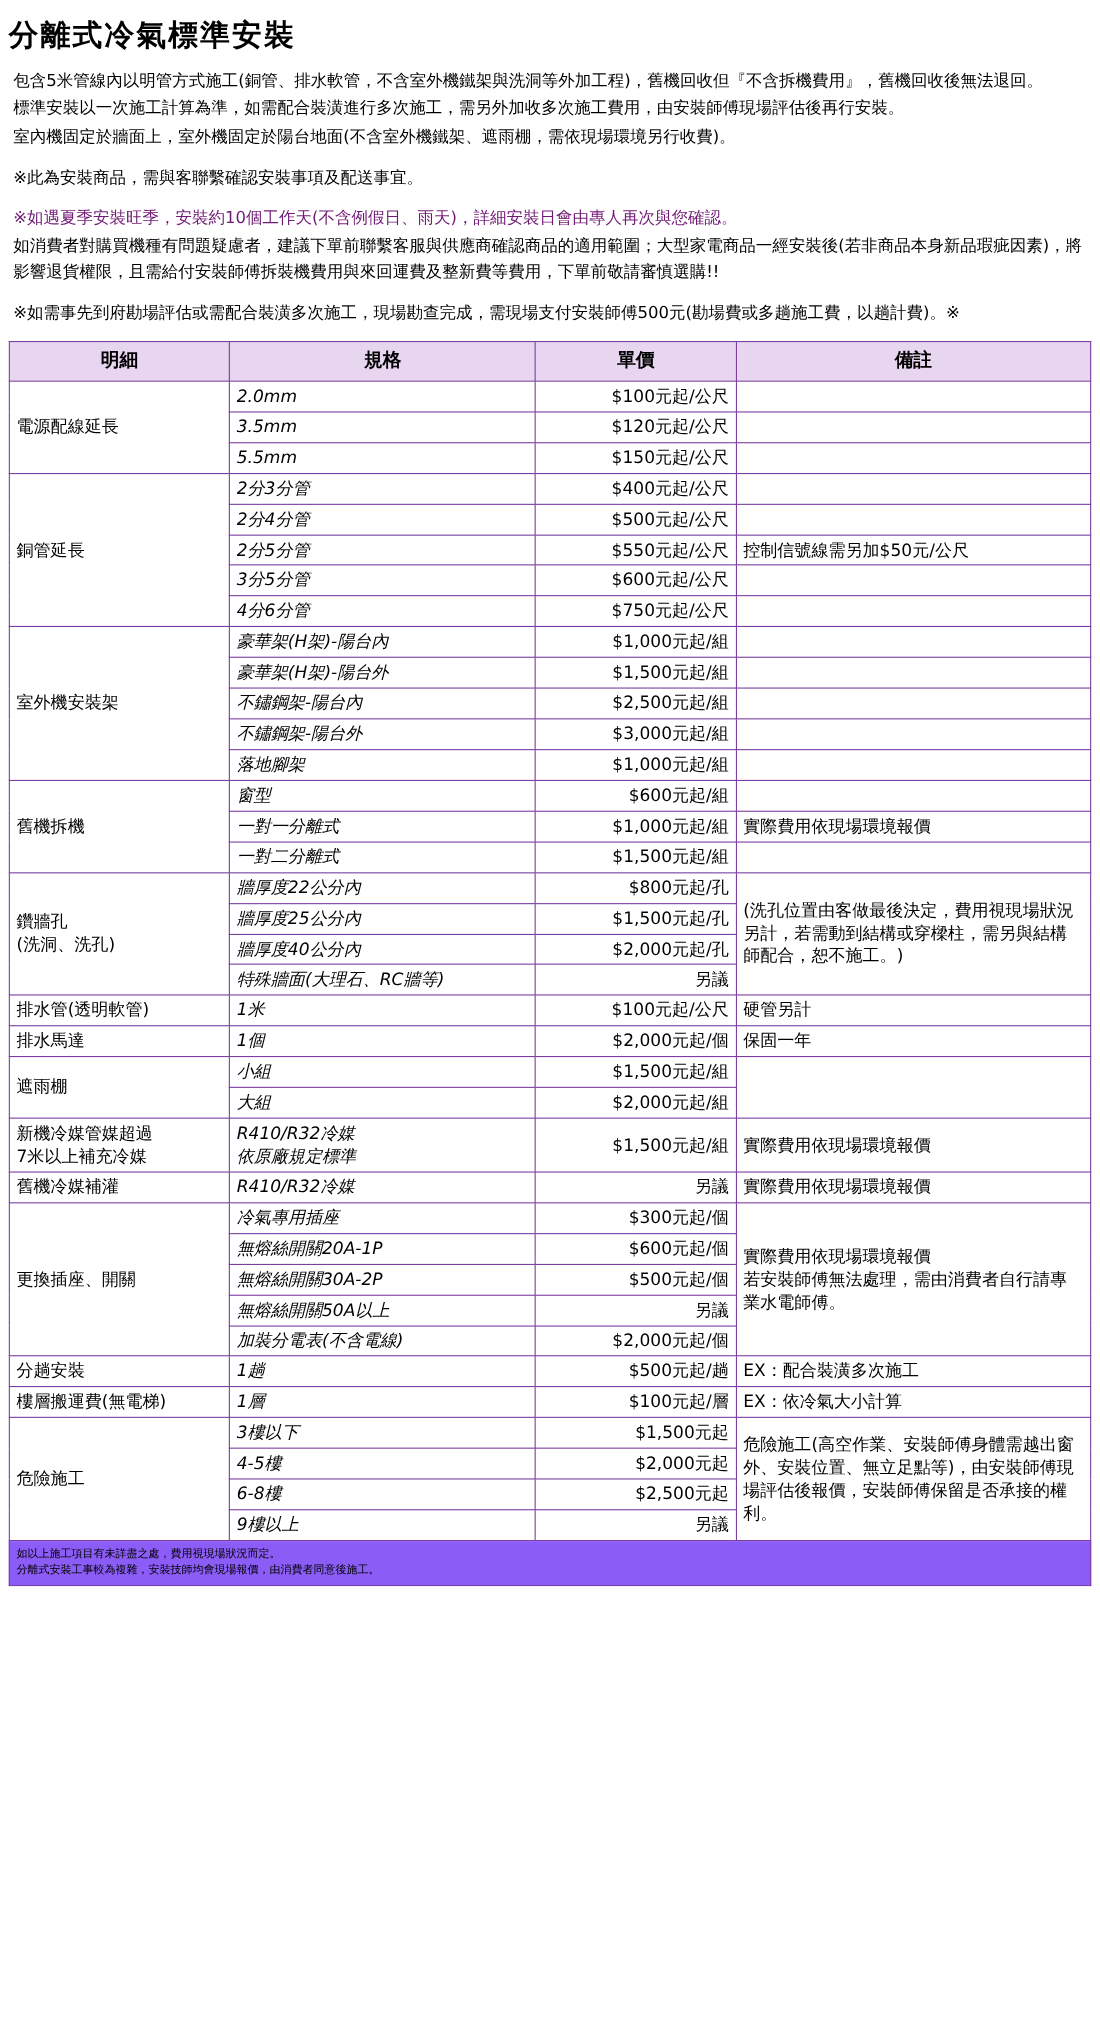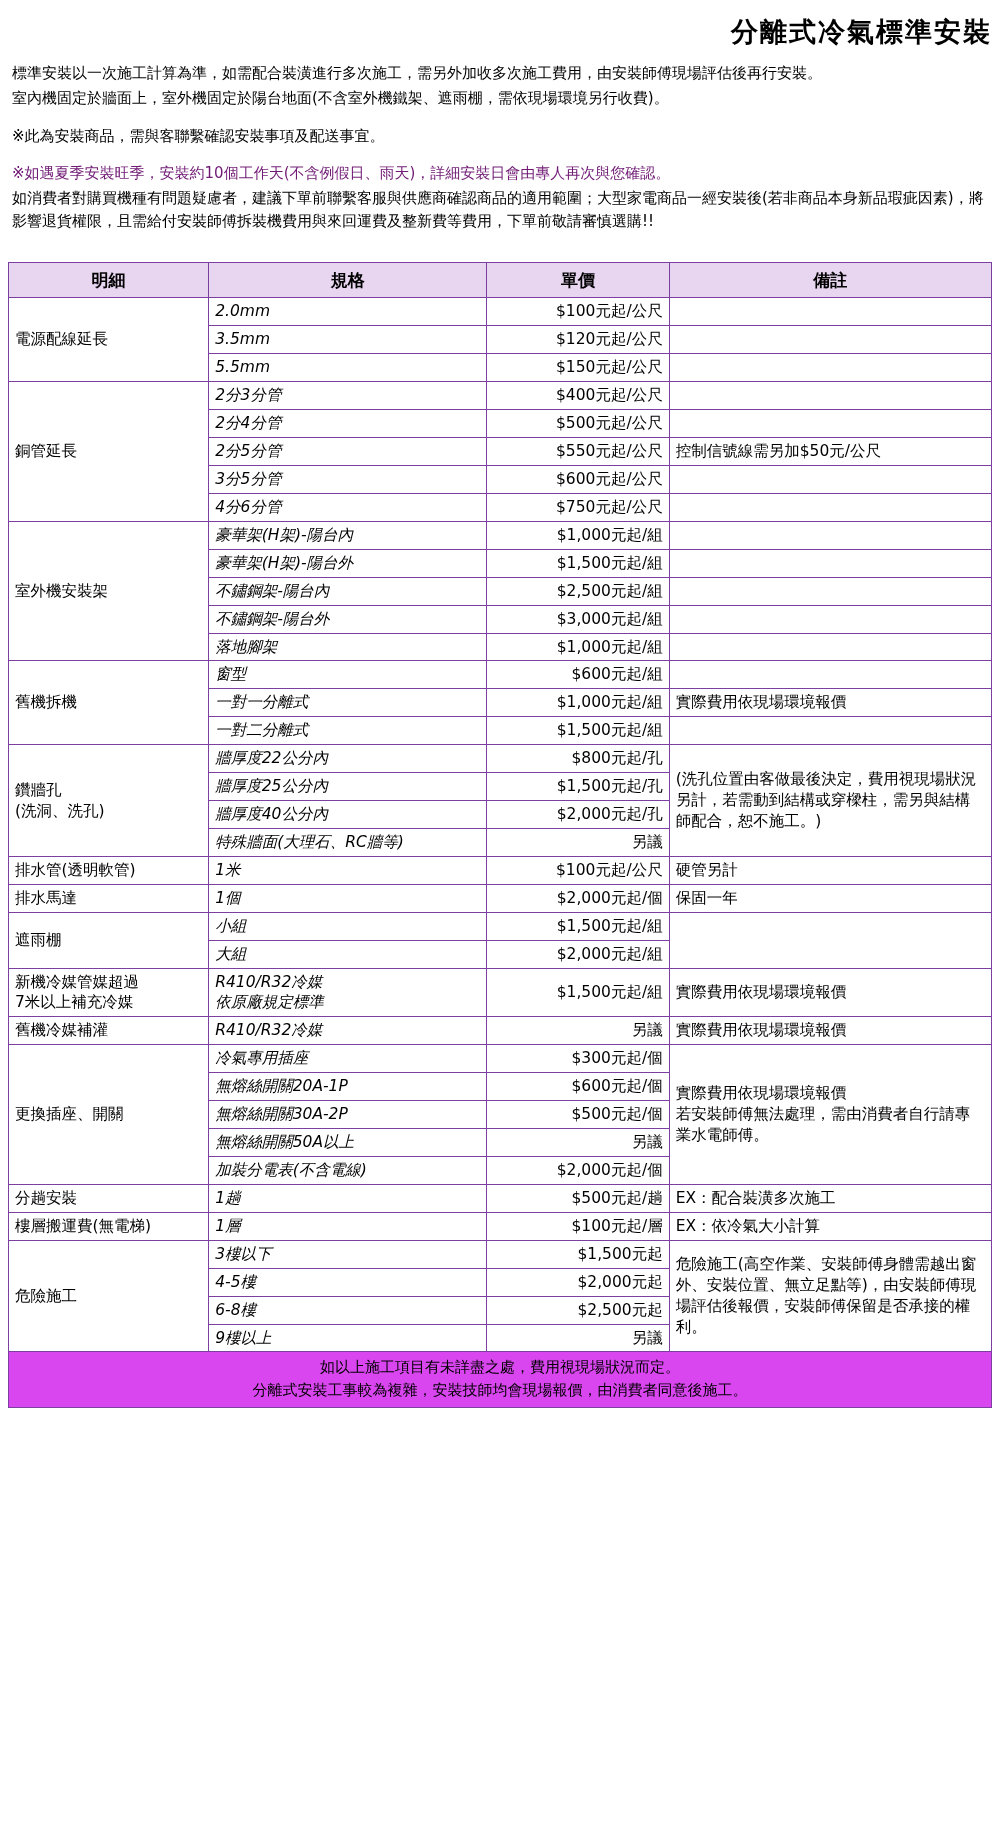--- a/index.html
+++ b/index.html
@@ -13,21 +13,21 @@
     color: #000000;
     font-size: 15px;
   }
   .page {
     width: 1000px;
     box-sizing: border-box;
     padding: 8px 8px 0 8px;
     background: #ffffff;
   }
   .title {
-    text-align: right;
+    text-align: left;
     font-size: 27px;
     font-weight: bold;
     letter-spacing: 2px;
     margin: 6px 0 12px 0;
     color: #000;
   }
   .notes {
     font-size: 15px;
     line-height: 1.55;
     padding: 0 4px;
@@ -81,46 +81,47 @@
   }
   td.note {
     text-align: left;
     font-size: 14.5px;
     line-height: 1.3;
     margin-left: 20px;
   }
   .footer {
     width: 984px;
     box-sizing: border-box;
-    background: #d946ef;
+    background: #8b5cf6;
     border: 1px solid #7a3fa0;
     border-top: none;
     padding: 4px 6px 6px 6px;
-    font-size: 15px;
+    font-size: 10px;
     line-height: 1.5;
-    text-align: center;
   }
   .footer p { margin: 0; }
 </style>
 </head>
 <body>
 
 <div class="page">
 
   <div class="title">分離式冷氣標準安裝</div>
 
   <div class="notes">
+    <p>包含5米管線內以明管方式施工(銅管、排水軟管，不含室外機鐵架與洗洞等外加工程)，舊機回收但『不含拆機費用』，舊機回收後無法退回。</p>
     <p>標準安裝以一次施工計算為準，如需配合裝潢進行多次施工，需另外加收多次施工費用，由安裝師傅現場評估後再行安裝。</p>
     <p>室內機固定於牆面上，室外機固定於陽台地面(不含室外機鐵架、遮雨棚，需依現場環境另行收費)。</p>
     <div class="note-gap"></div>
     <p>※此為安裝商品，需與客聯繫確認安裝事項及配送事宜。</p>
     <div class="note-gap"></div>
     <p class="red">※如遇夏季安裝旺季，安裝約10個工作天(不含例假日、雨天)，詳細安裝日會由專人再次與您確認。</p>
     <p>如消費者對購買機種有問題疑慮者，建議下單前聯繫客服與供應商確認商品的適用範圍；大型家電商品一經安裝後(若非商品本身新品瑕疵因素)，將影響退貨權限，且需給付安裝師傅拆裝機費用與來回運費及整新費等費用，下單前敬請審慎選購!!</p>
     <div class="note-gap"></div>
+    <p>※如需事先到府勘場評估或需配合裝潢多次施工，現場勘查完成，需現場支付安裝師傅500元(勘場費或多趟施工費，以趟計費)。※</p>
   </div>
 
   <table class="price">
     <colgroup>
       <col class="col-item">
       <col class="col-spec">
       <col class="col-price">
       <col class="col-note">
     </colgroup>
     <thead>

